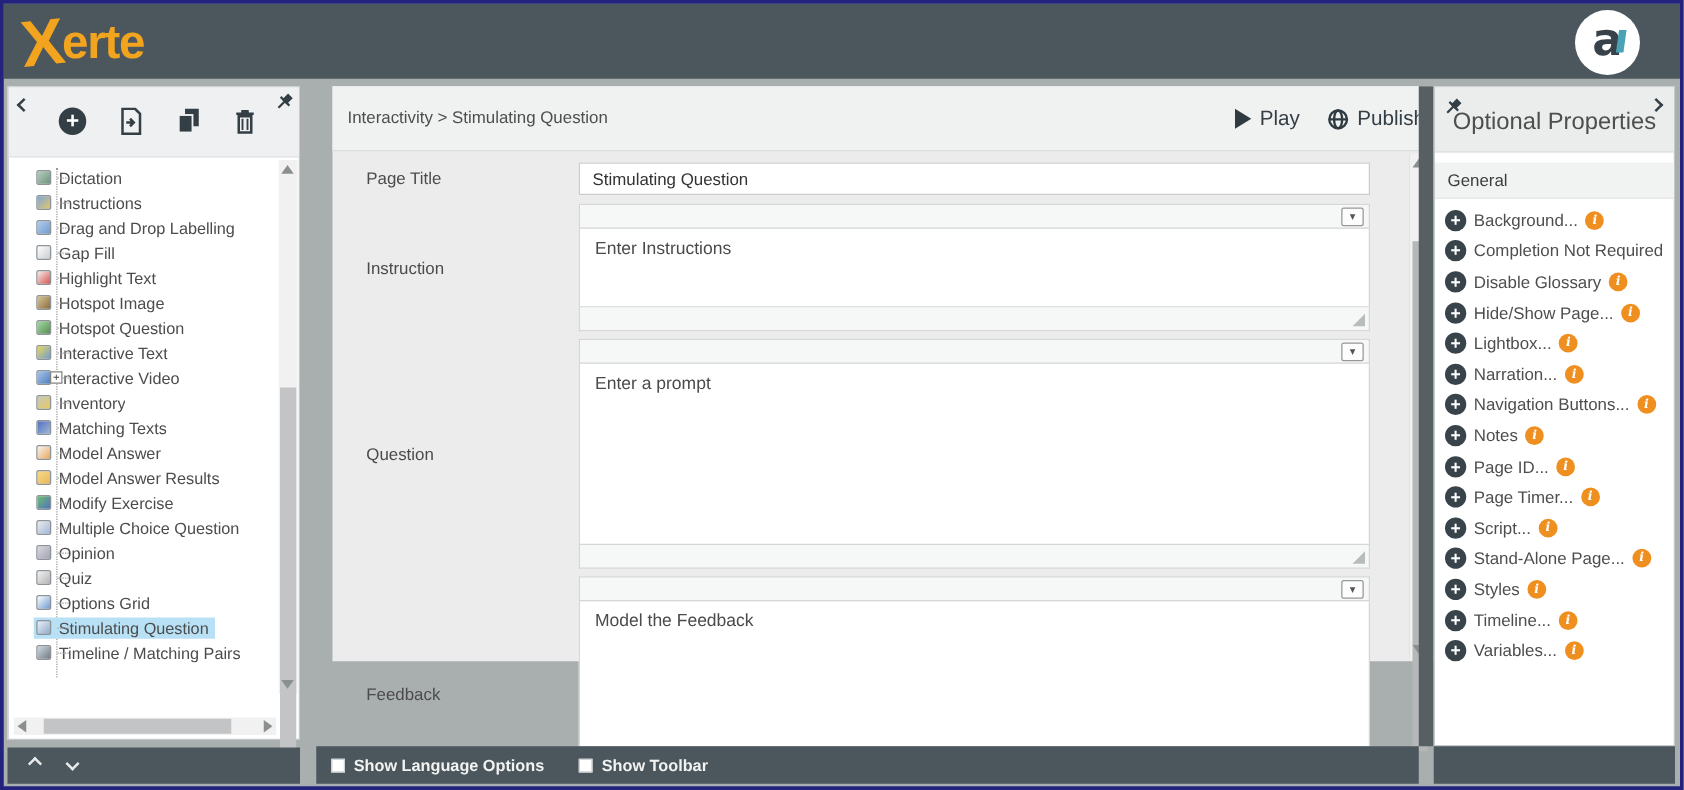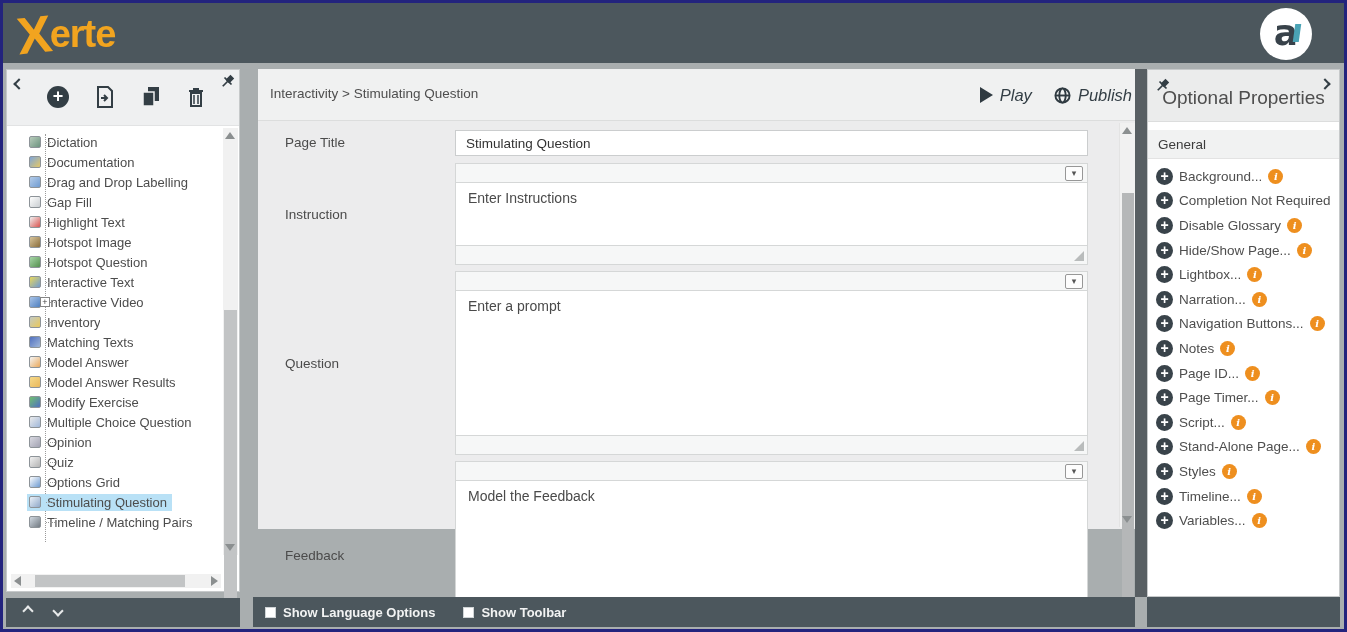--- a/index.html
+++ b/index.html
@@ -54,24 +54,24 @@
   .tri.down { border-left:5px solid transparent; border-right:5px solid transparent; border-top:7px solid #8b8f90; left:2px; bottom:4px; }
   .hscroll { position:absolute; left:4px; right:18px; bottom:3px; height:14px; background:#f1f1f1; }
   .hscroll .thumb { position:absolute; top:1px; bottom:1px; left:24px; width:150px; background:#c2c4c5; }
   .tri.left2 { border-top:5px solid transparent; border-bottom:5px solid transparent; border-right:7px solid #8b8f90; left:3px; top:2px; }
   .tri.right2 { border-top:5px solid transparent; border-bottom:5px solid transparent; border-left:7px solid #8b8f90; right:3px; top:2px; }
 
   .left-bottombar { left:6px; top:598px; width:234px; height:29px; }
   .lb-chevs { position:absolute; left:18px; top:9px; display:flex; gap:22px; }
 
   
-  .main-panel { left:258px; top:69px; width:882px; height:460px; border:none; background:#ececed; }
+  .main-panel { left:266px; top:69px; width:882px; height:460px; border:none; background:#ececed; }
   .breadcrumb-bar { position:absolute; left:0; top:0; right:0; height:52px; background:#f0f1f1; border-bottom:1px solid #dcdddd; }
   .breadcrumb { position:absolute; left:12px; top:17px; font-size:13.5px; color:#4e4e4e; }
-  .actions { position:absolute; right:8px; top:0; height:52px; display:flex; align-items:center; gap:22px;font-style:italic; }
+  .actions { position:absolute; right:8px; top:0; height:52px; display:flex; align-items:center; gap:22px; }
   .act-btn { display:flex; align-items:center; gap:7px; font-size:16.5px; color:#333e45; cursor:pointer; }
   .play-tri { width:0; height:0; border-top:8px solid transparent; border-bottom:8px solid transparent; border-left:13px solid #2f3a41; }
 
   .form-area { position:absolute; left:0; top:52px; width:100%; height:476px; overflow:hidden; }
   .field-label { position:absolute; left:27px; font-size:13.5px; color:#4b4b4b; }
   .title-input { position:absolute; left:197px; top:9px; width:633px; height:26px; border:1px solid #cbcdce; background:#fff; font-family:"Liberation Sans",sans-serif; font-size:13.5px; color:#333; padding:0 10px; }
   .editor-block { position:absolute; left:197px; width:633px; }
   .editor-toolbar { position:relative; height:20px; background:#f6f7f7; border:1px solid #d5d7d7; }
   .dd-btn { position:absolute; right:4px; top:2px; width:18px; height:15px; background:#fdfdfd; border:1px solid #979797; border-radius:2px; font-size:9px; line-height:13px; text-align:center; color:#555; cursor:pointer; }
   .editor-content { background:#fff; border:1px solid #d5d7d7; border-top:none; font-size:14px; color:#4a4a4a; padding:7px 12px; }
@@ -147,21 +147,21 @@
 
         <span class="row-inner">
           <span class="tree-ico" style="background: linear-gradient(135deg, rgb(185, 205, 188), rgb(109, 148, 128));"></span>
           <span class="tree-label">Dictation</span>
         </span>
       </div>
       <div class="tree-row">
 
         <span class="row-inner">
           <span class="tree-ico" style="background: linear-gradient(135deg, rgb(127, 166, 217), rgb(227, 199, 104));"></span>
-          <span class="tree-label">Documentation</span>
+          <span class="tree-label">Instructions</span>
         </span>
       </div>
       <div class="tree-row">
 
         <span class="row-inner">
           <span class="tree-ico" style="background: linear-gradient(135deg, rgb(181, 205, 234), rgb(111, 155, 209));"></span>
           <span class="tree-label">Drag and Drop Labelling</span>
         </span>
       </div>
       <div class="tree-row">

